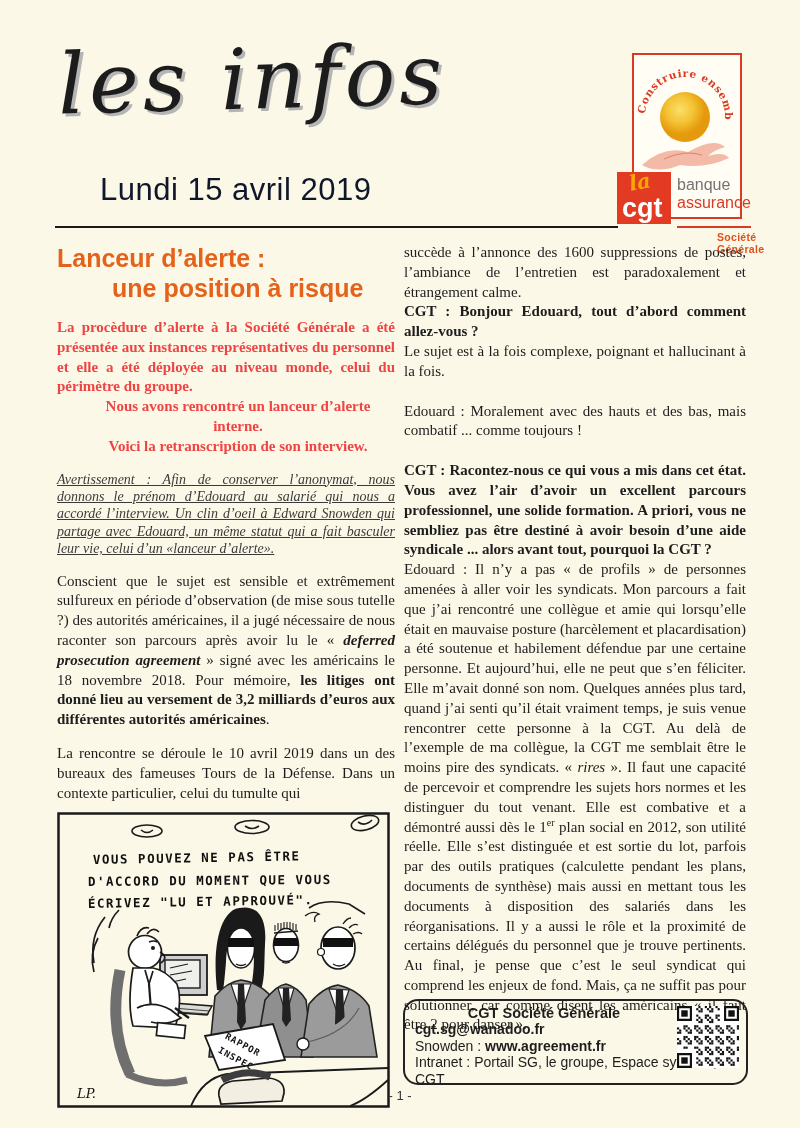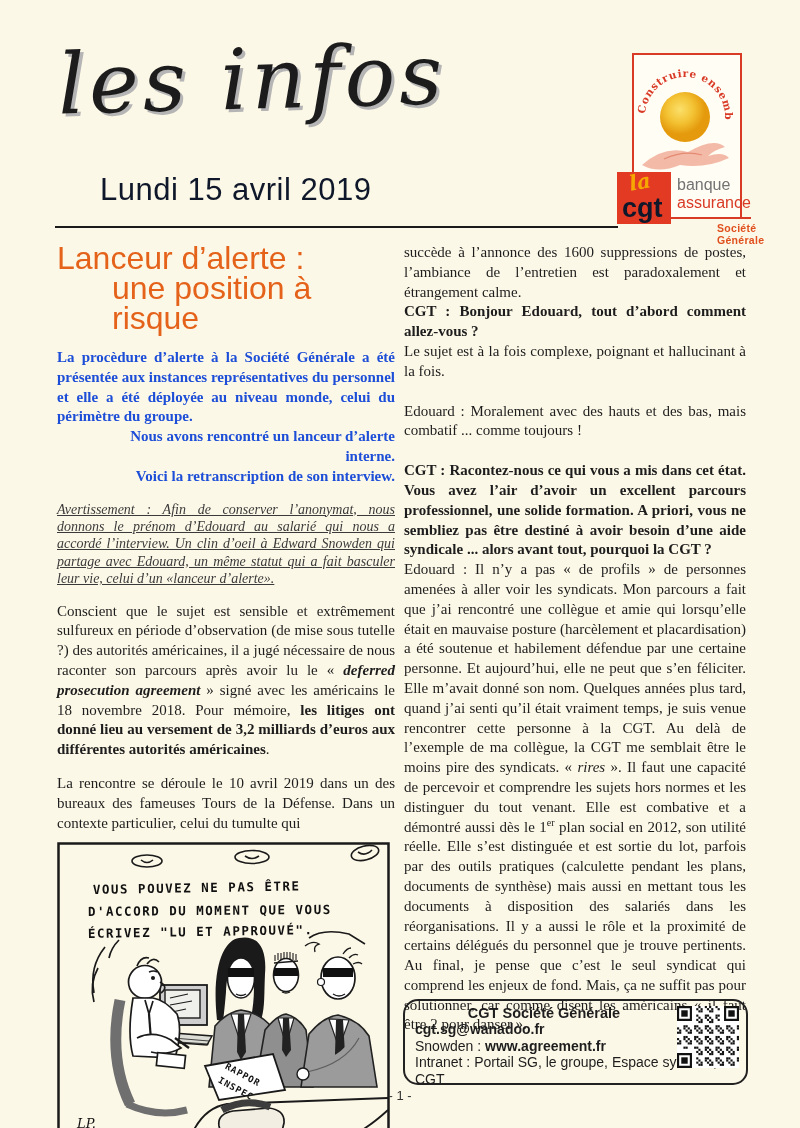--- a/index.html
+++ b/index.html
@@ -35,38 +35,38 @@
     position:absolute;left:0px;top:124px;width:54px;height:52px;
     background:#e23a23;overflow:hidden;
   }
   .logo-la{
     position:absolute;left:12px;top:-3px;
     font-family:"DejaVu Serif",serif;font-style:italic;font-weight:bold;
     font-size:21px;color:#f6a800;transform:rotate(-10deg);
   }
   .logo-cgt{
     position:absolute;left:5px;bottom:2px;
-    font-weight:bold;font-size:27px;line-height:27px;color:#0f172a;letter-spacing:0px;
+    font-weight:bold;font-size:27px;line-height:27px;color:#ffffff;letter-spacing:0px;
   }
   .logo-side{position:absolute;left:60px;top:128px;width:110px;}
   .logo-banque{font-size:16px;color:#737373;line-height:18px;}
   .logo-assurance{font-size:16px;color:#d93a26;line-height:18px;display:inline-block;
-    border-bottom:2px solid #d93a26;padding-bottom:5px;}
+    border-bottom:2px solid #d93a26;padding-bottom:14px;}
   .logo-sg{font-size:10.5px;font-weight:bold;color:#e0501e;margin-top:3px;letter-spacing:.3px;padding-left:40px;}
   
   .col-left{position:absolute;left:57px;top:243px;width:338px;}
   .col-right{position:absolute;left:404px;top:243px;width:342px;}
   .article-title{
-    font-size:32px;line-height:30px;font-weight:normal;color:#e4621a;margin:0 0 15px 0;
+    font-size:25px;line-height:30px;font-weight:bold;color:#e4621a;margin:0 0 15px 0;
   }
   .article-title .t2{padding-left:55px;display:block;}
   p{margin:0;font-family:Liberation Serif, serif;}
   .body-txt{font-size:15px;line-height:19.8px;text-align:justify;}
-  .lead{font-weight:bold;color:#1d4ed8;}
-  .noj{text-align:right;margin-left:24px;}
+  .lead{font-weight:bold;color:#ef4444;}
+  .noj{text-align:center;margin-left:24px;}
   .gap14{margin-bottom:14px;}
   .gap20{margin-bottom:20px;}
   .notice{
     font-size:14px;line-height:17.4px;font-style:italic;color:#3a3a3a;
     text-decoration:underline;text-align:justify;
   }
   .b{font-weight:bold;}
   .bi{font-weight:bold;font-style:italic;}
   .i{font-style:italic;}
   sup{font-size:10px;vertical-align:super;line-height:0;}

